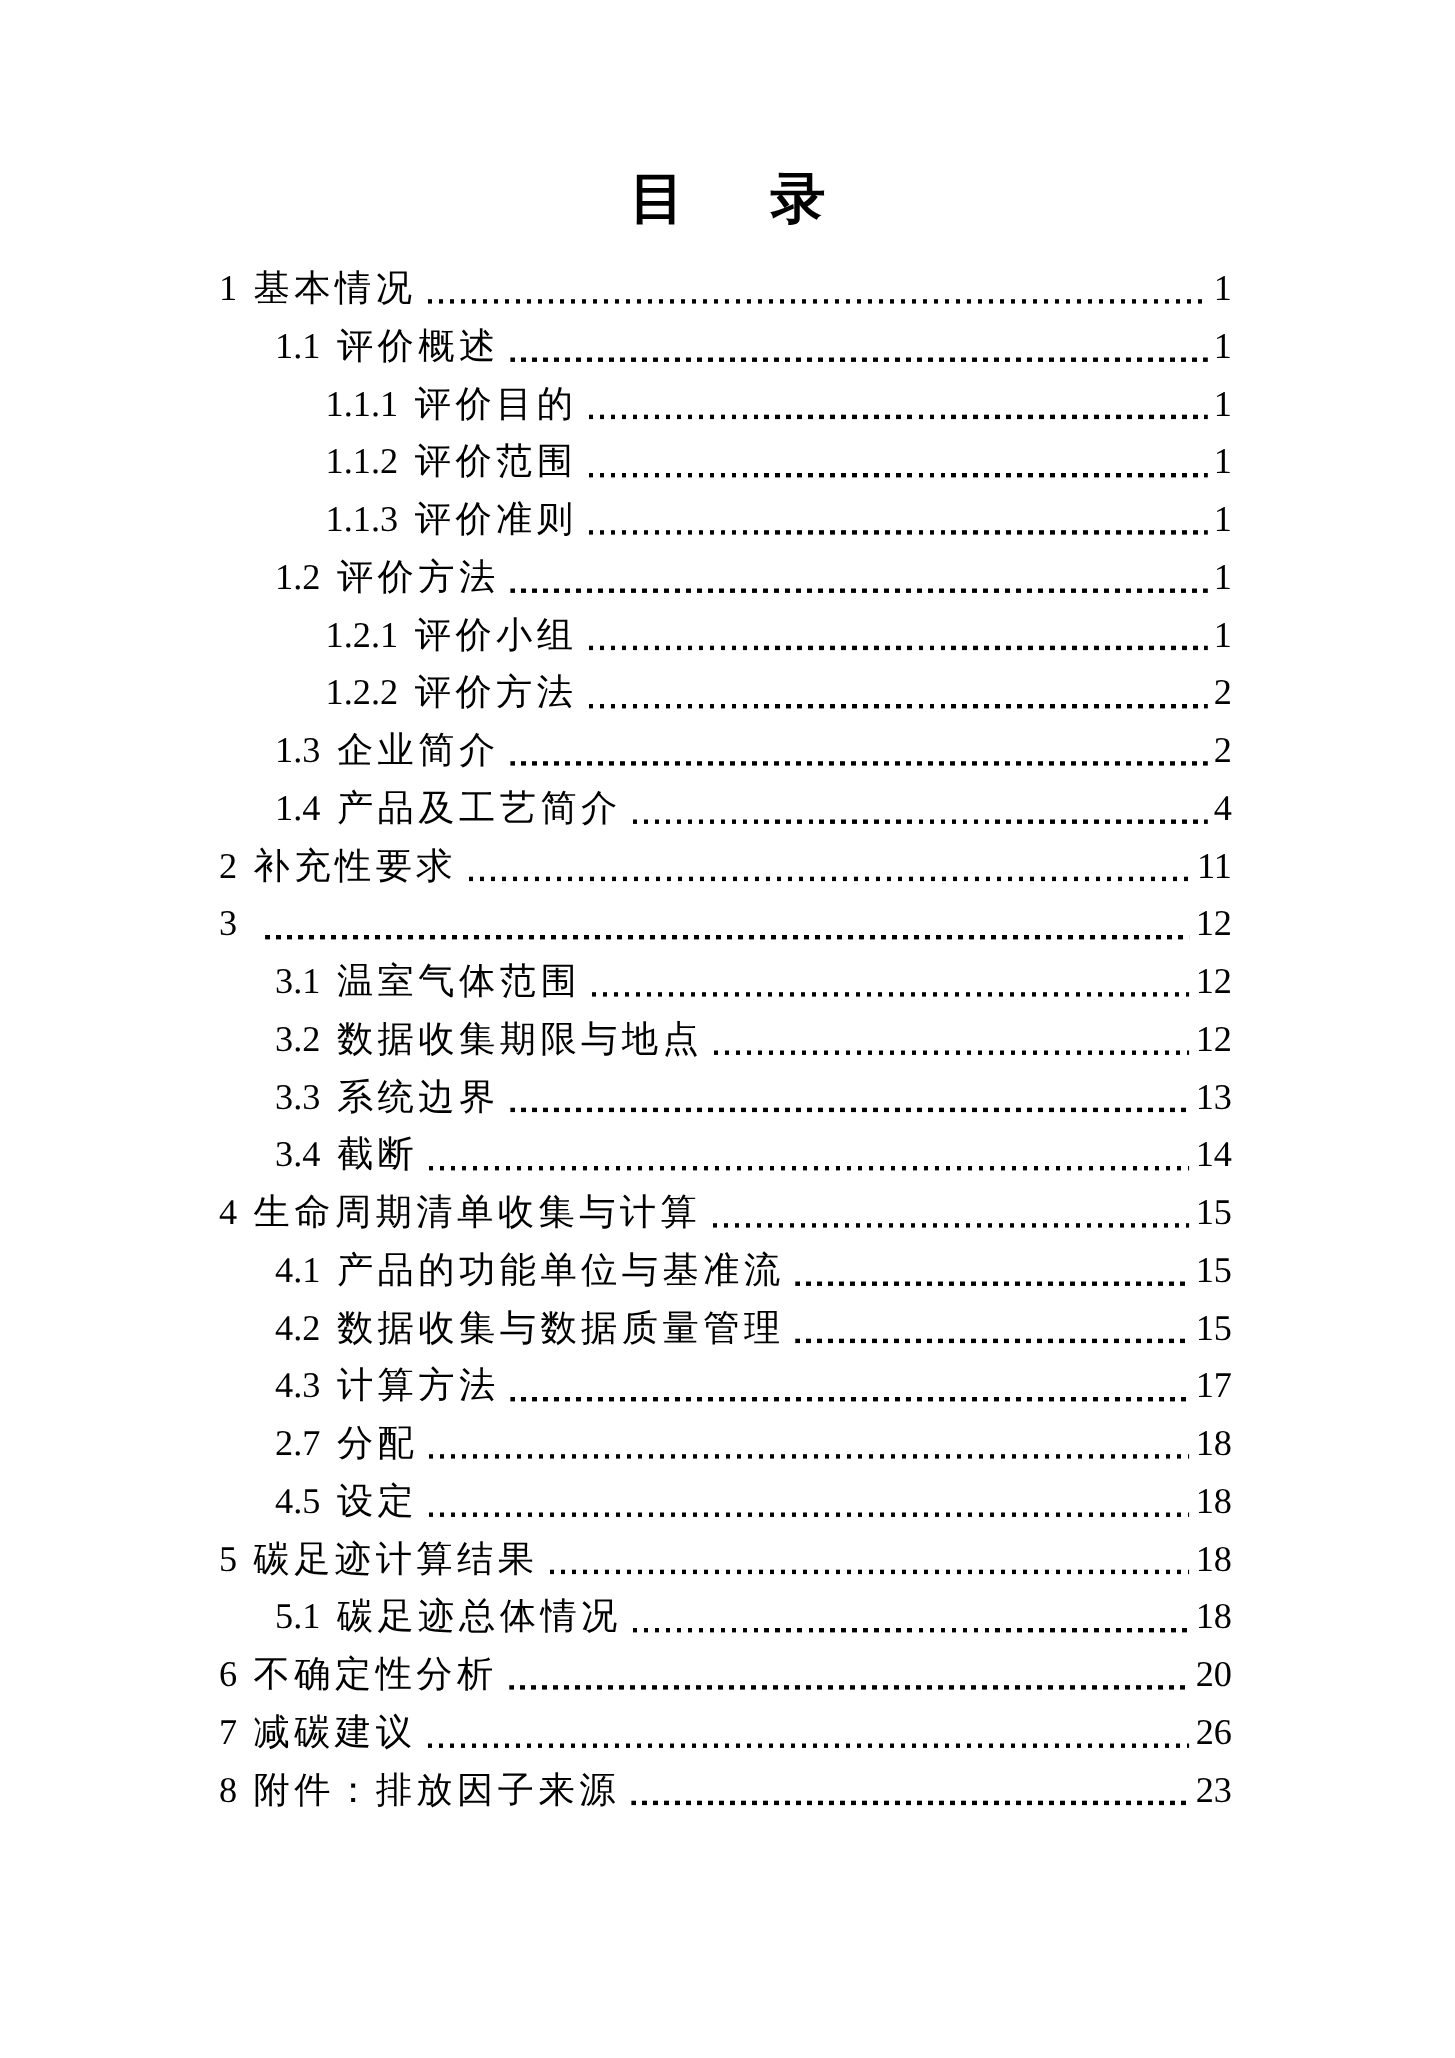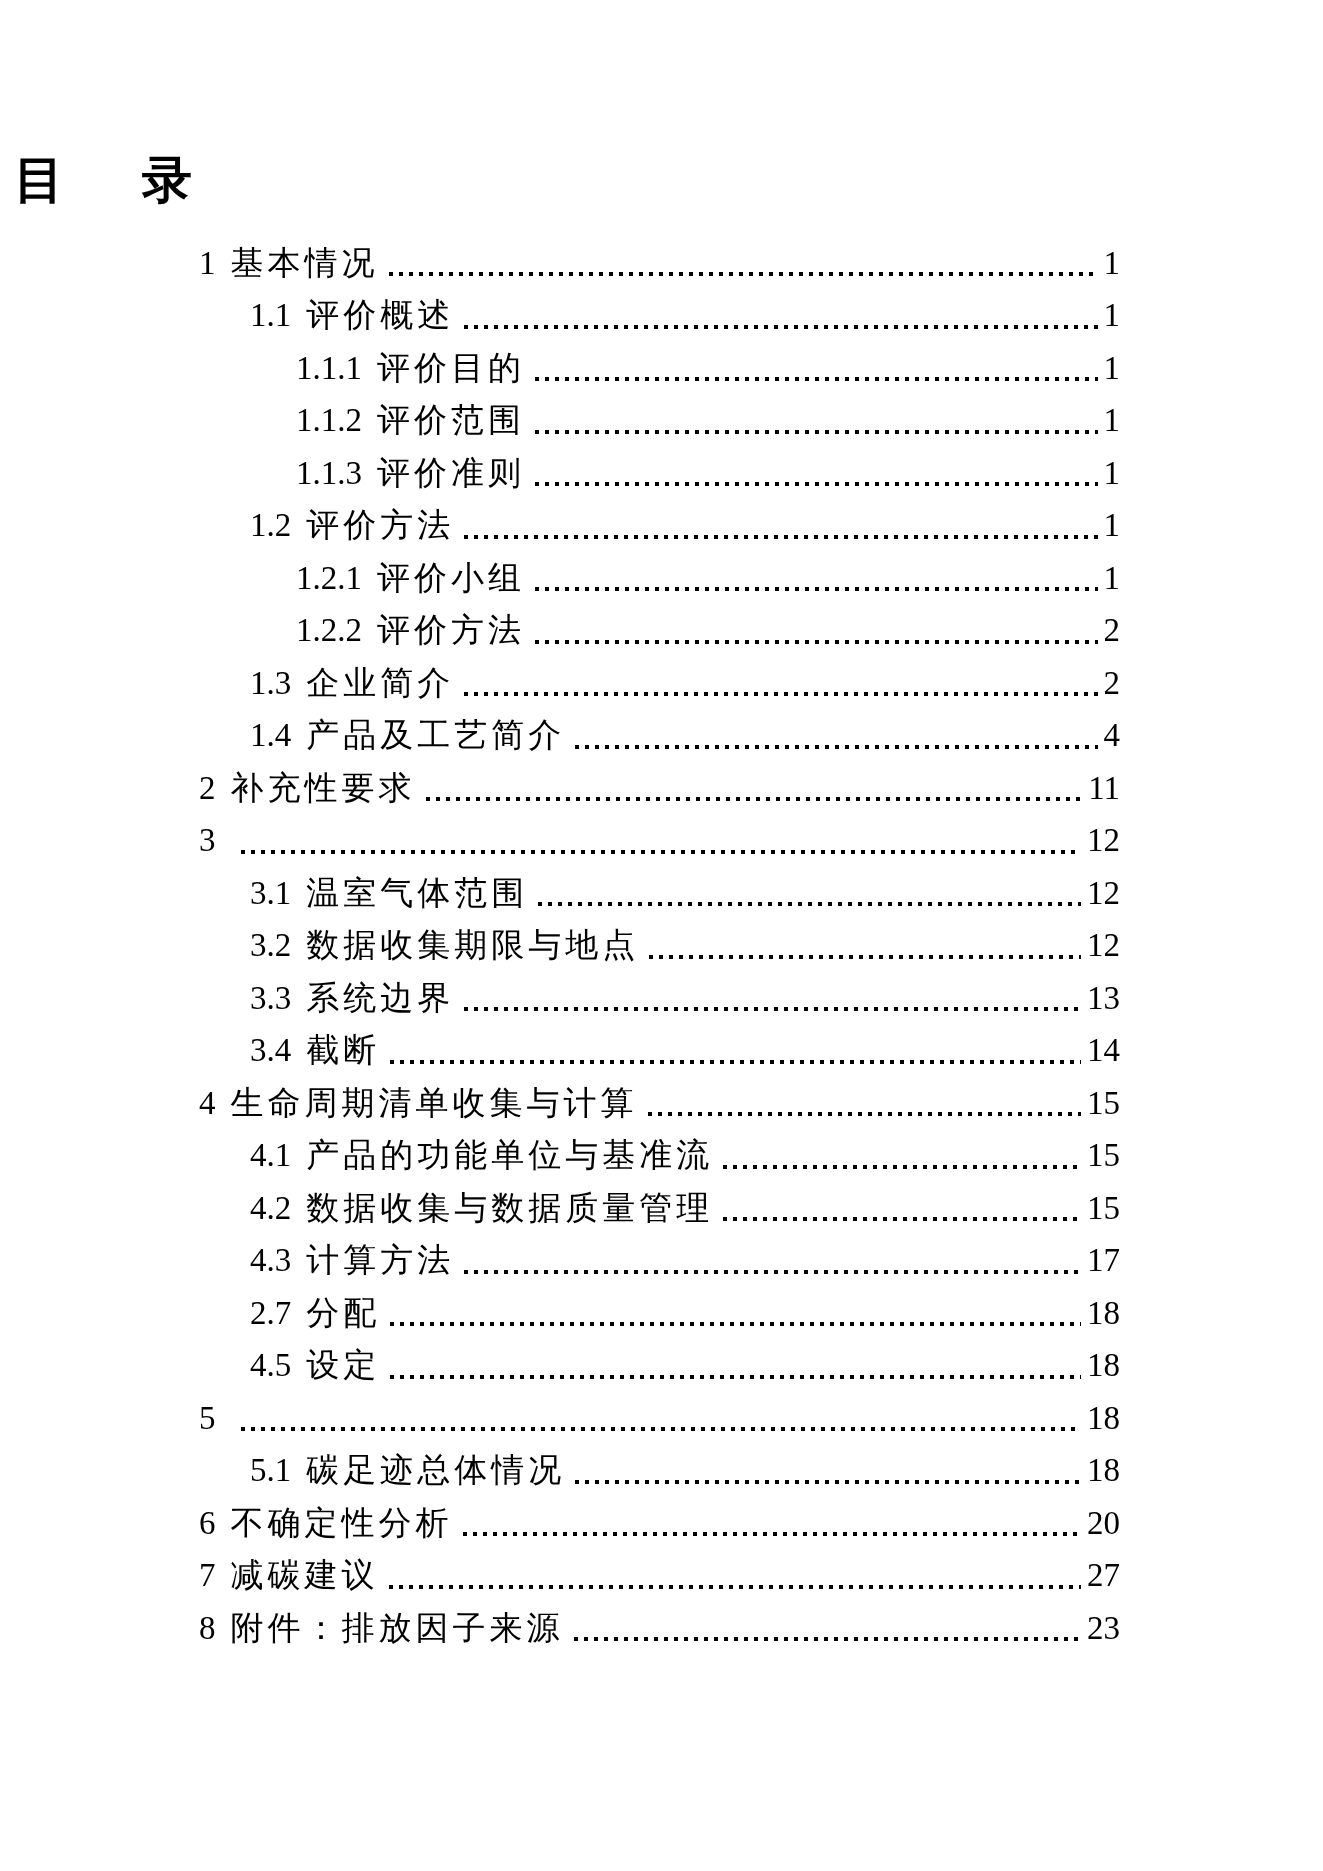--- a/index.html
+++ b/index.html
@@ -9,21 +9,21 @@
     background: #ffffff;
     color: #000000;
     font-family: "Liberation Serif", "DejaVu Serif", serif;
     overflow: hidden;
   }
   .page { width: 100%; height: 100%; }
   .doc-title {
     margin: 0;
     padding-top: 152px;
     padding-left: 14px;  
-    text-align: left;
+    text-align: center;
     font-size: 50px;
     font-weight: bold;
     letter-spacing: 14px;
     line-height: 1.15;
   }
   .toc {
     margin-top: 27px;
     padding-right: 203px; 
   }
   .toc-row {
@@ -185,40 +185,41 @@
     <span class="pg">18</span>
   </div>
       <div class="toc-row lvl2">
     <span class="num">4.5</span>
     <span class="t">设定</span>
     <span class="leader"></span>
     <span class="pg">18</span>
   </div>
       <div class="toc-row lvl1">
     <span class="num">5</span>
+    <span class="t">碳足迹计算结果</span>
     <span class="leader"></span>
     <span class="pg">18</span>
   </div>
       <div class="toc-row lvl2">
     <span class="num">5.1</span>
     <span class="t">碳足迹总体情况</span>
     <span class="leader"></span>
     <span class="pg">18</span>
   </div>
       <div class="toc-row lvl1">
     <span class="num">6</span>
     <span class="t">不确定性分析</span>
     <span class="leader"></span>
     <span class="pg">20</span>
   </div>
       <div class="toc-row lvl1">
     <span class="num">7</span>
     <span class="t">减碳建议</span>
     <span class="leader"></span>
-    <span class="pg">27</span>
+    <span class="pg">26</span>
   </div>
       <div class="toc-row lvl1">
     <span class="num">8</span>
     <span class="t">附件：排放因子来源</span>
     <span class="leader"></span>
     <span class="pg">23</span>
   </div>
     </nav>
 </main>
 

